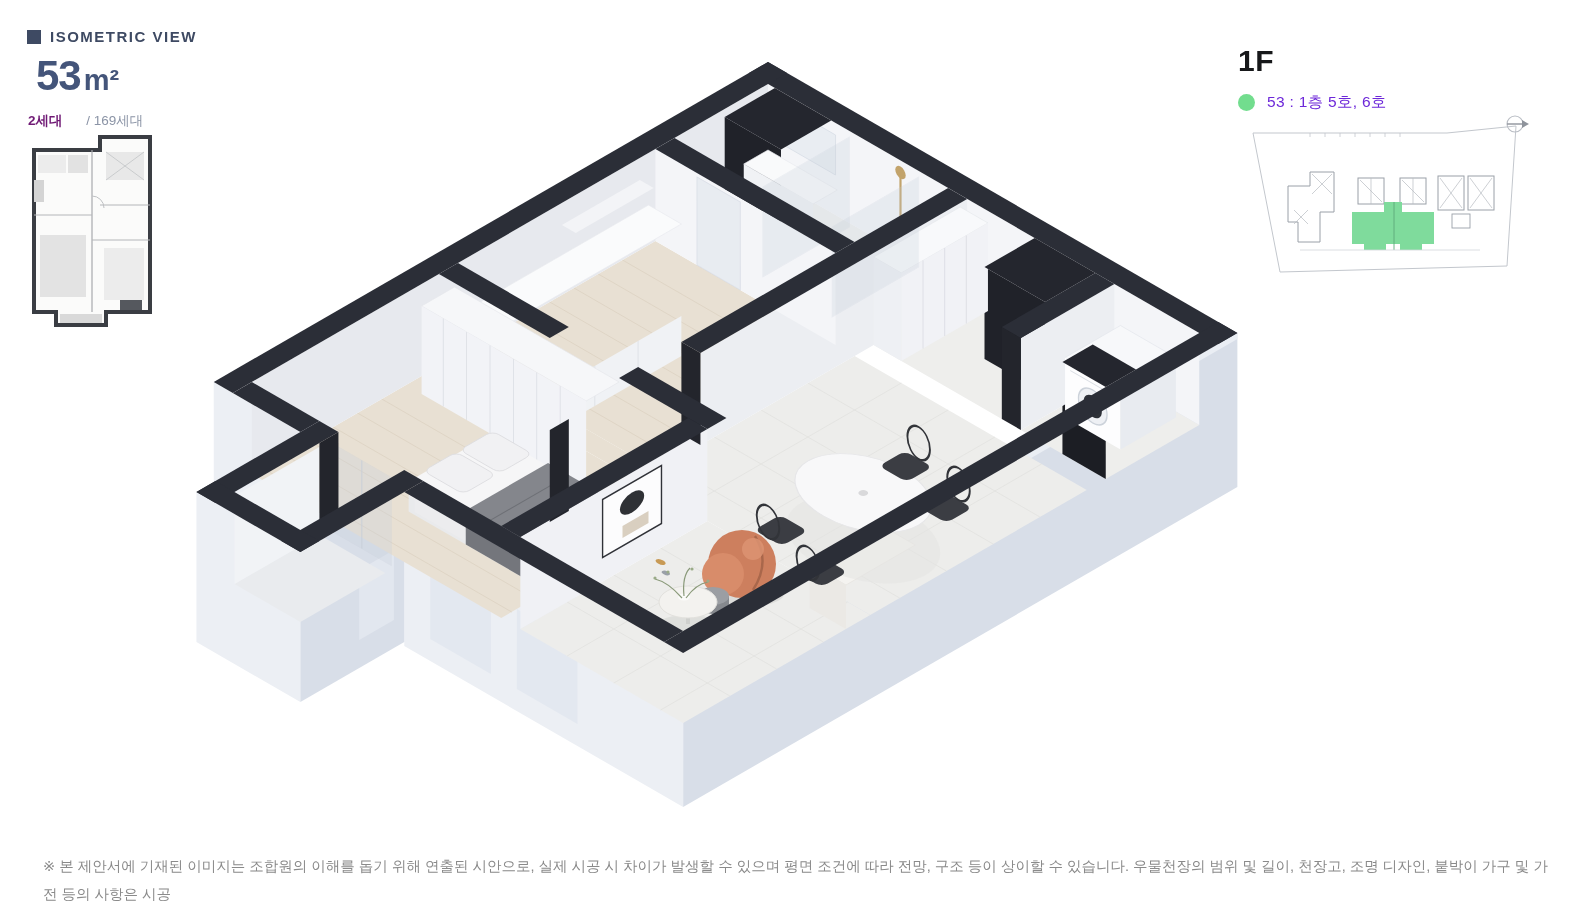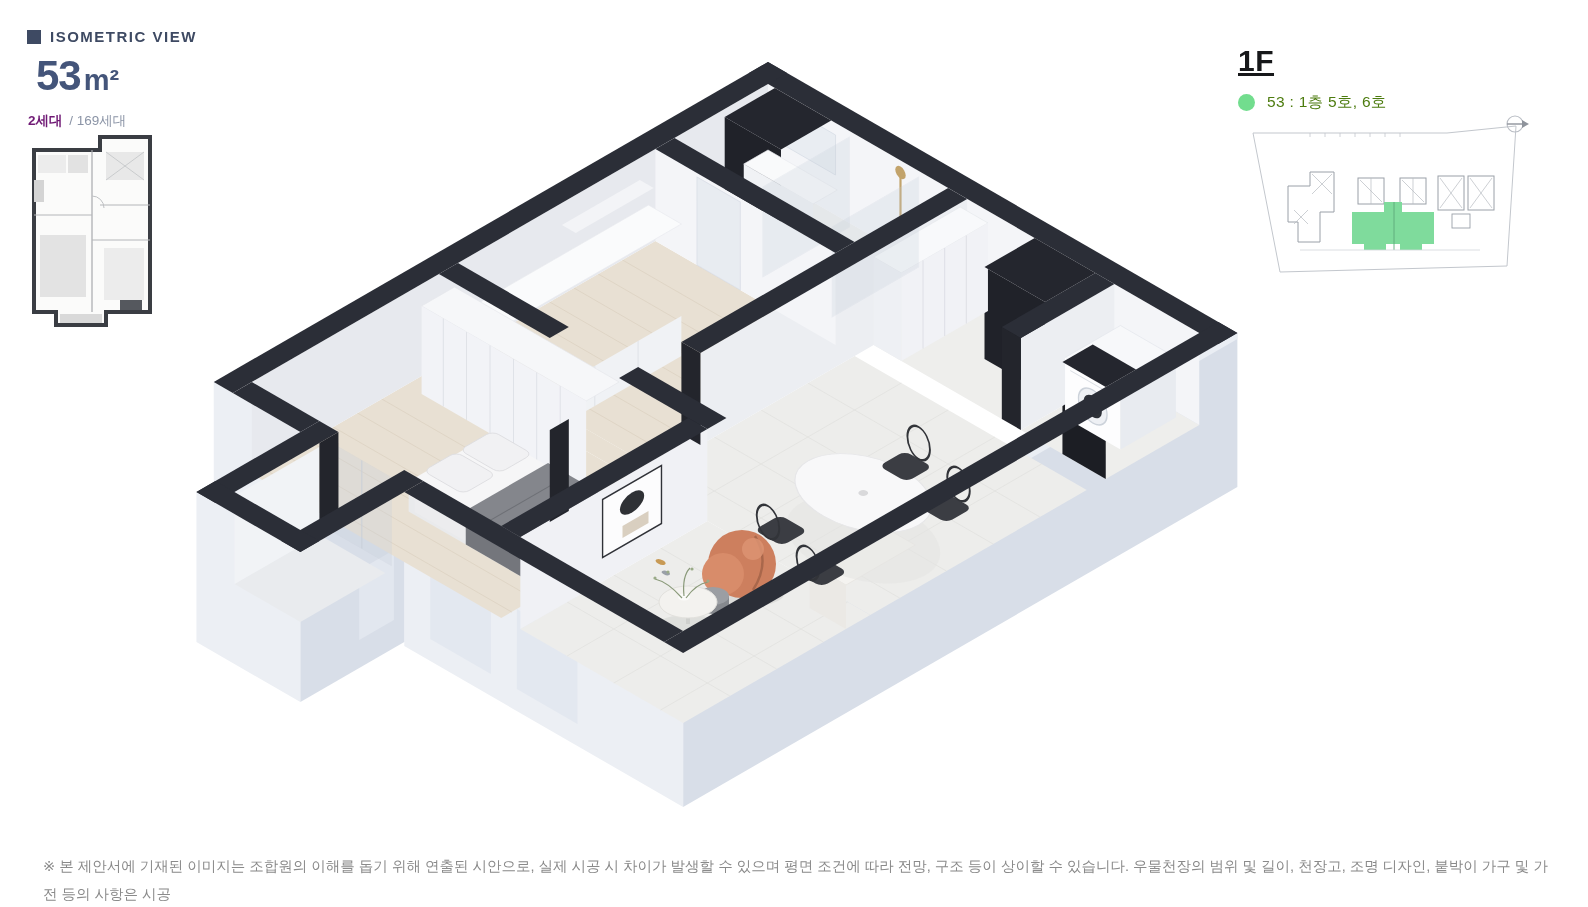--- a/index.html
+++ b/index.html
@@ -8,26 +8,26 @@
   .abs{position:absolute;}
   
   .sec-row{left:27px;top:28px;display:flex;align-items:center;gap:9px;}
   .sec-bullet{width:14px;height:14px;background:#3e4a63;display:inline-block;}
   .sec-label{font-size:15px;font-weight:700;letter-spacing:1.5px;color:#3e4a63;}
   .area-row{left:36px;top:52px;color:#44557a;}
   .area-num{font-size:42px;font-weight:800;letter-spacing:-1px;}
   .area-unit{font-size:29px;font-weight:800;margin-left:3px;}
   .hh-row{left:28px;top:112px;font-size:13.5px;}
   .hh-bold{color:#701a75;font-weight:700;}
-  .hh-rest{color:#8b94a6;font-weight:400;margin-left:3px;}
+  .hh-rest{color:#8b94a6;font-weight:400;margin-left:20px;}
   
-  .floor-label{left:1238px;top:44px;font-size:30px;font-weight:600;color:#17181a;letter-spacing:.5px;text-decoration:underline;}
+  .floor-label{left:1238px;top:44px;font-size:30px;font-weight:600;color:#17181a;letter-spacing:.5px;}
   .legend-row{left:1238px;top:92px;display:flex;align-items:center;gap:12px;}
   .legend-dot{width:17px;height:17px;border-radius:50%;background:#72dd8e;}
-  .legend-text{font-size:15.5px;color:#4d7c0f;letter-spacing:.3px;}
+  .legend-text{font-size:15.5px;color:#6d28d9;letter-spacing:.3px;}
   
   .disclaimer{left:27px;top:836px;width:1545px;color:#8a8a8a;font-size:14.5px;line-height:1.95;}
   .disclaimer p{margin:16px;}
   .disclaimer p+p{padding-left:17px;}
 </style>
 </head>
 <body>
 
 <div class="page">
 

